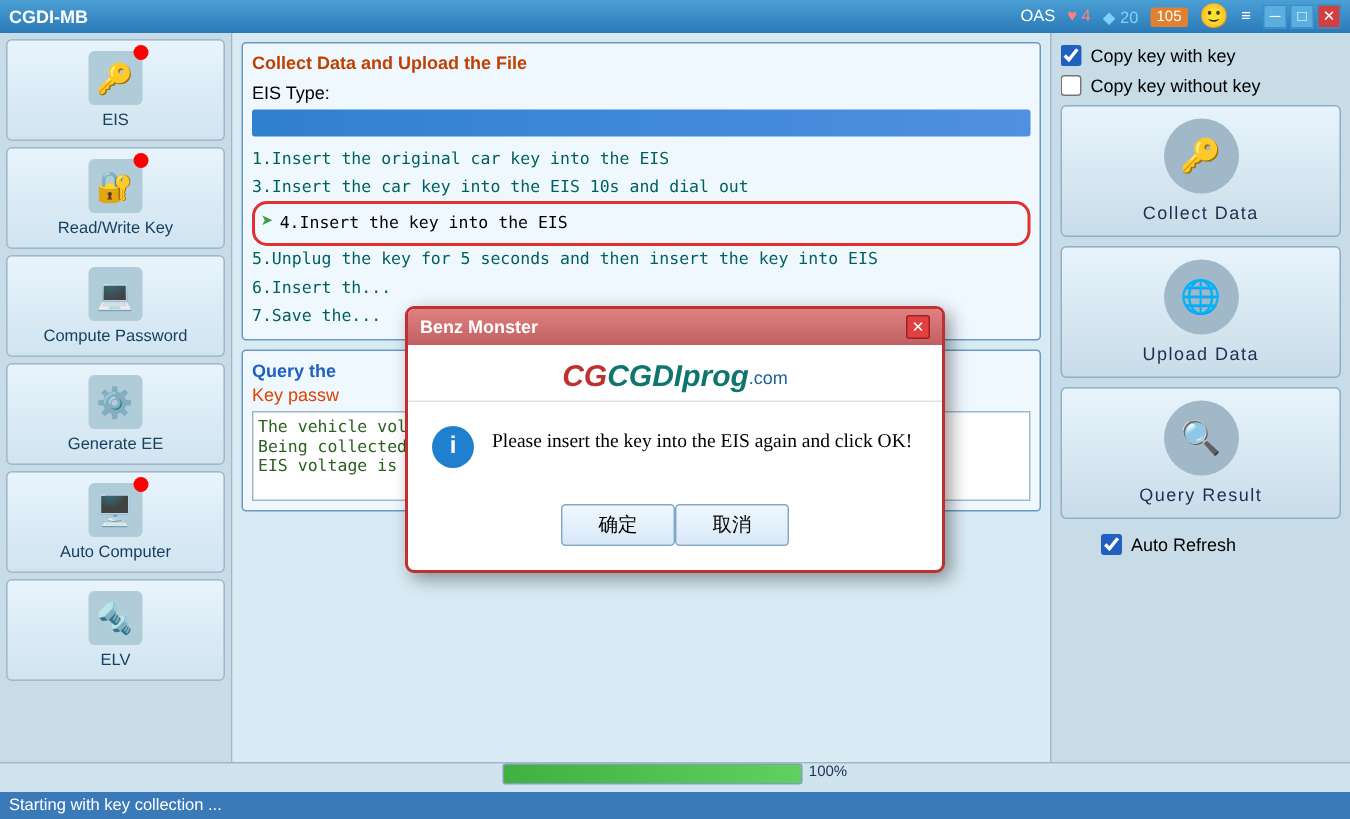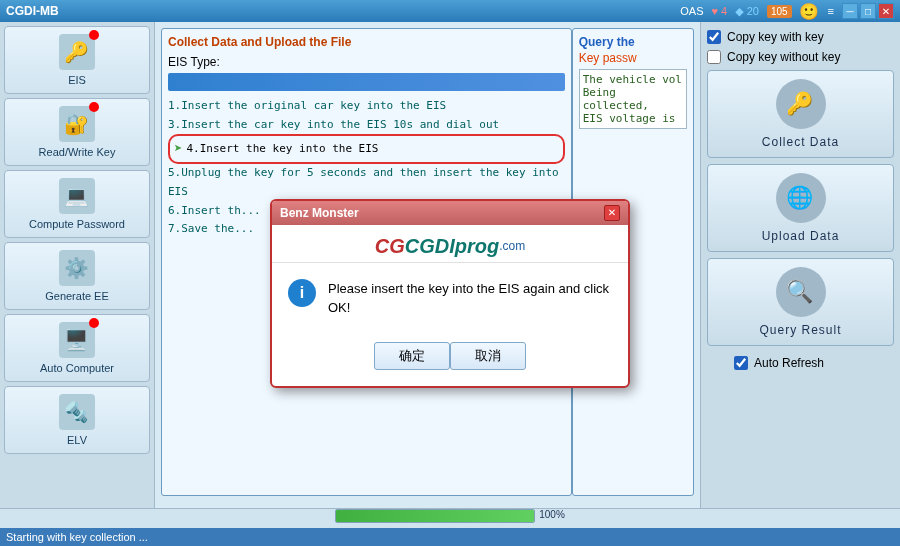--- a/index.html
+++ b/index.html
@@ -76,21 +76,21 @@
       width: 10px; height: 10px;
       background: red;
       border-radius: 50%;
     }
     .sidebar-item .label { font-size: 11px; color: #1a4060; text-align: center; }
 
     
     .center-content {
       flex: 1;
       display: flex;
-      flex-direction: row;
+      flex-direction: column;
       padding: 6px;
       background: #d8eaf4;
     }
 
     .section-panel {
       border: 1px solid #6a9abf;
       border-radius: 3px;
       background: #f0f8ff;
       margin-bottom: 6px;
       padding: 6px;
@@ -250,21 +250,21 @@
       gap: 12px;
     }
     .modal-info-icon {
       width: 28px; height: 28px;
       background: #2080d0;
       border-radius: 50%;
       display: flex; align-items: center; justify-content: center;
       color: white; font-size: 16px; font-weight: bold;
       flex-shrink: 0;
     }
-    .modal-message { font-size: 13px; color: #000; line-height: 1.5; }
+    .modal-message { font-size: 13px; color: #000; line-height: 1.5; font-family: Liberation Serif, serif; }
     .modal-footer {
       display: flex;
       justify-content: center;
       padding: 8px 16px 16px;
     }
     .modal-btn {
       background: linear-gradient(to bottom, #f0f8ff, #d8e8f8);
       border: 1px solid #80a8c8;
       border-radius: 3px;
       padding: 4px 24px;

